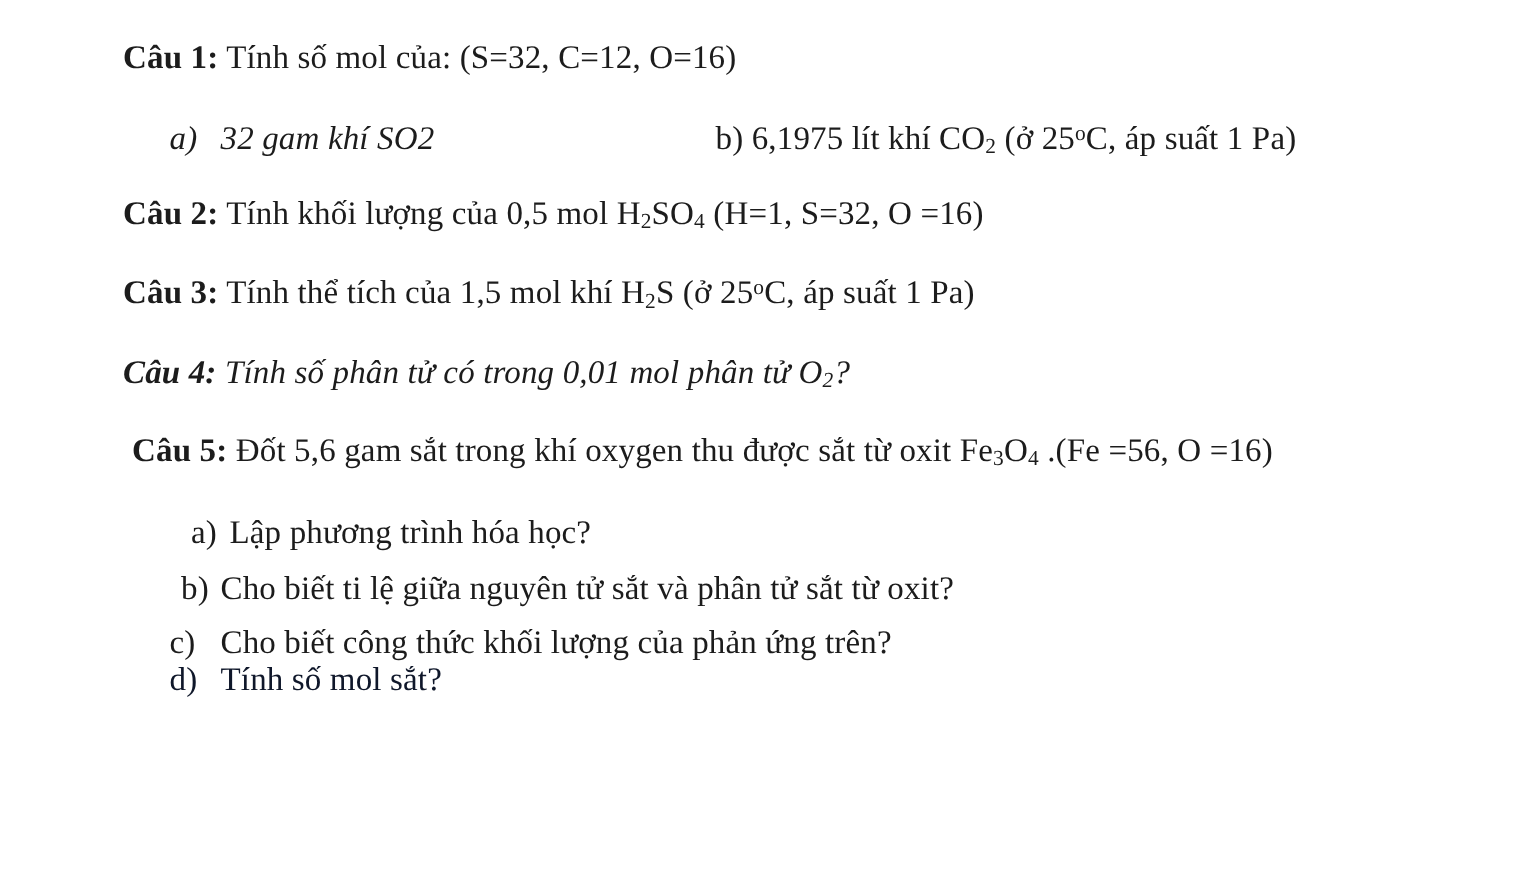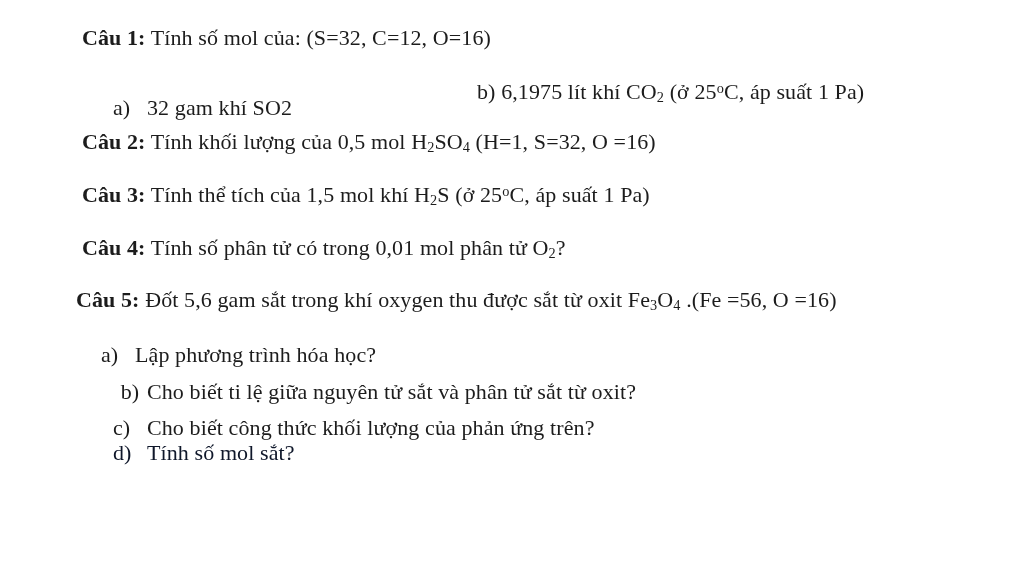--- a/index.html
+++ b/index.html
@@ -38,24 +38,24 @@
     top: -0.45em;
     line-height: 0;
   }
 </style>
 </head>
 <body>
 
 <div class="page" style="background: rgb(255, 255, 255);">
   <div>
       <div class="line" style="top: 25px; left: 82px; color: rgb(28, 28, 28);"><span class="b">Câu 1:</span><span> Tính số mol của: (S=32, C=12, O=16)</span></div>
-      <div class="line" style="top: 95px; left: 113px; color: rgb(28, 28, 28);"><span class="letter">a)</span><span>32 gam khí SO2</span></div>
+      <div class="line" style="top: 79px; left: 113px; color: rgb(28, 28, 28); font-style: italic;"><span class="letter">a)</span><span>32 gam khí SO2</span></div>
       <div class="line" style="top: 79px; left: 477px; color: rgb(28, 28, 28); text-align: center;"><span>b) 6,1975 lít khí CO</span><sub>2</sub><span> (ở 25</span><sup>o</sup><span>C, áp suất 1 Pa)</span></div>
       <div class="line" style="top: 129px; left: 82px; color: rgb(28, 28, 28);"><span class="b">Câu 2:</span><span> Tính khối lượng của 0,5 mol H</span><sub>2</sub><span>SO</span><sub>4</sub><span> (H=1, S=32, O =16)</span></div>
       <div class="line" style="top: 182px; left: 82px; color: rgb(28, 28, 28); font-family: Liberation Serif, serif;"><span class="b">Câu 3:</span><span> Tính thể tích của 1,5 mol khí H</span><sub>2</sub><span>S (ở 25</span><sup>o</sup><span>C, áp suất 1 Pa)</span></div>
-      <div class="line" style="top: 235px; left: 82px; color: rgb(28, 28, 28);"><span class="b">Câu 4:</span><span> Tính số phân tử có trong 0,01 mol phân tử O</span><sub>2</sub><span>?</span></div>
-      <div class="line" style="top: 287px; left: 76px; color: rgb(28, 28, 28);"><span class="b">Câu 5:</span><span> Đốt 5,6 gam sắt trong khí oxygen thu được sắt từ oxit Fe</span><sub>3</sub><span>O</span><sub>4</sub><span> .(Fe =56, O =16)</span></div>
-      <div class="line" style="top: 342px; left: 101px; color: rgb(28, 28, 28);"><span class="letter">a)</span><span>Lập phương trình hóa học?</span></div>
+      <div class="line" style="top: 235px; left: 82px; color: rgb(28, 28, 28); font-style: italic;"><span class="b">Câu 4:</span><span> Tính số phân tử có trong 0,01 mol phân tử O</span><sub>2</sub><span>?</span></div>
+      <div class="line" style="top: 287px; left: 88px; color: rgb(28, 28, 28);"><span class="b">Câu 5:</span><span> Đốt 5,6 gam sắt trong khí oxygen thu được sắt từ oxit Fe</span><sub>3</sub><span>O</span><sub>4</sub><span> .(Fe =56, O =16)</span></div>
+      <div class="line" style="top: 342px; left: 119px; color: rgb(28, 28, 28); text-align: center;"><span class="letter">a)</span><span>Lập phương trình hóa học?</span></div>
       <div class="line" style="top: 379px; left: 113px; color: rgb(28, 28, 28); text-align: center;"><span class="letter">b)</span><span>Cho biết ti lệ giữa nguyên tử sắt và phân tử sắt từ oxit?</span></div>
       <div class="line" style="top: 415px; left: 113px; color: rgb(28, 28, 28);"><span class="letter">c)</span><span>Cho biết công thức khối lượng của phản ứng trên?</span></div>
       <div class="line" style="top: 440px; left: 113px; color: #0f172a;"><span class="letter">d)</span><span>Tính số mol sắt?</span></div>
     </div>
 </div>
 
 </body></html>

